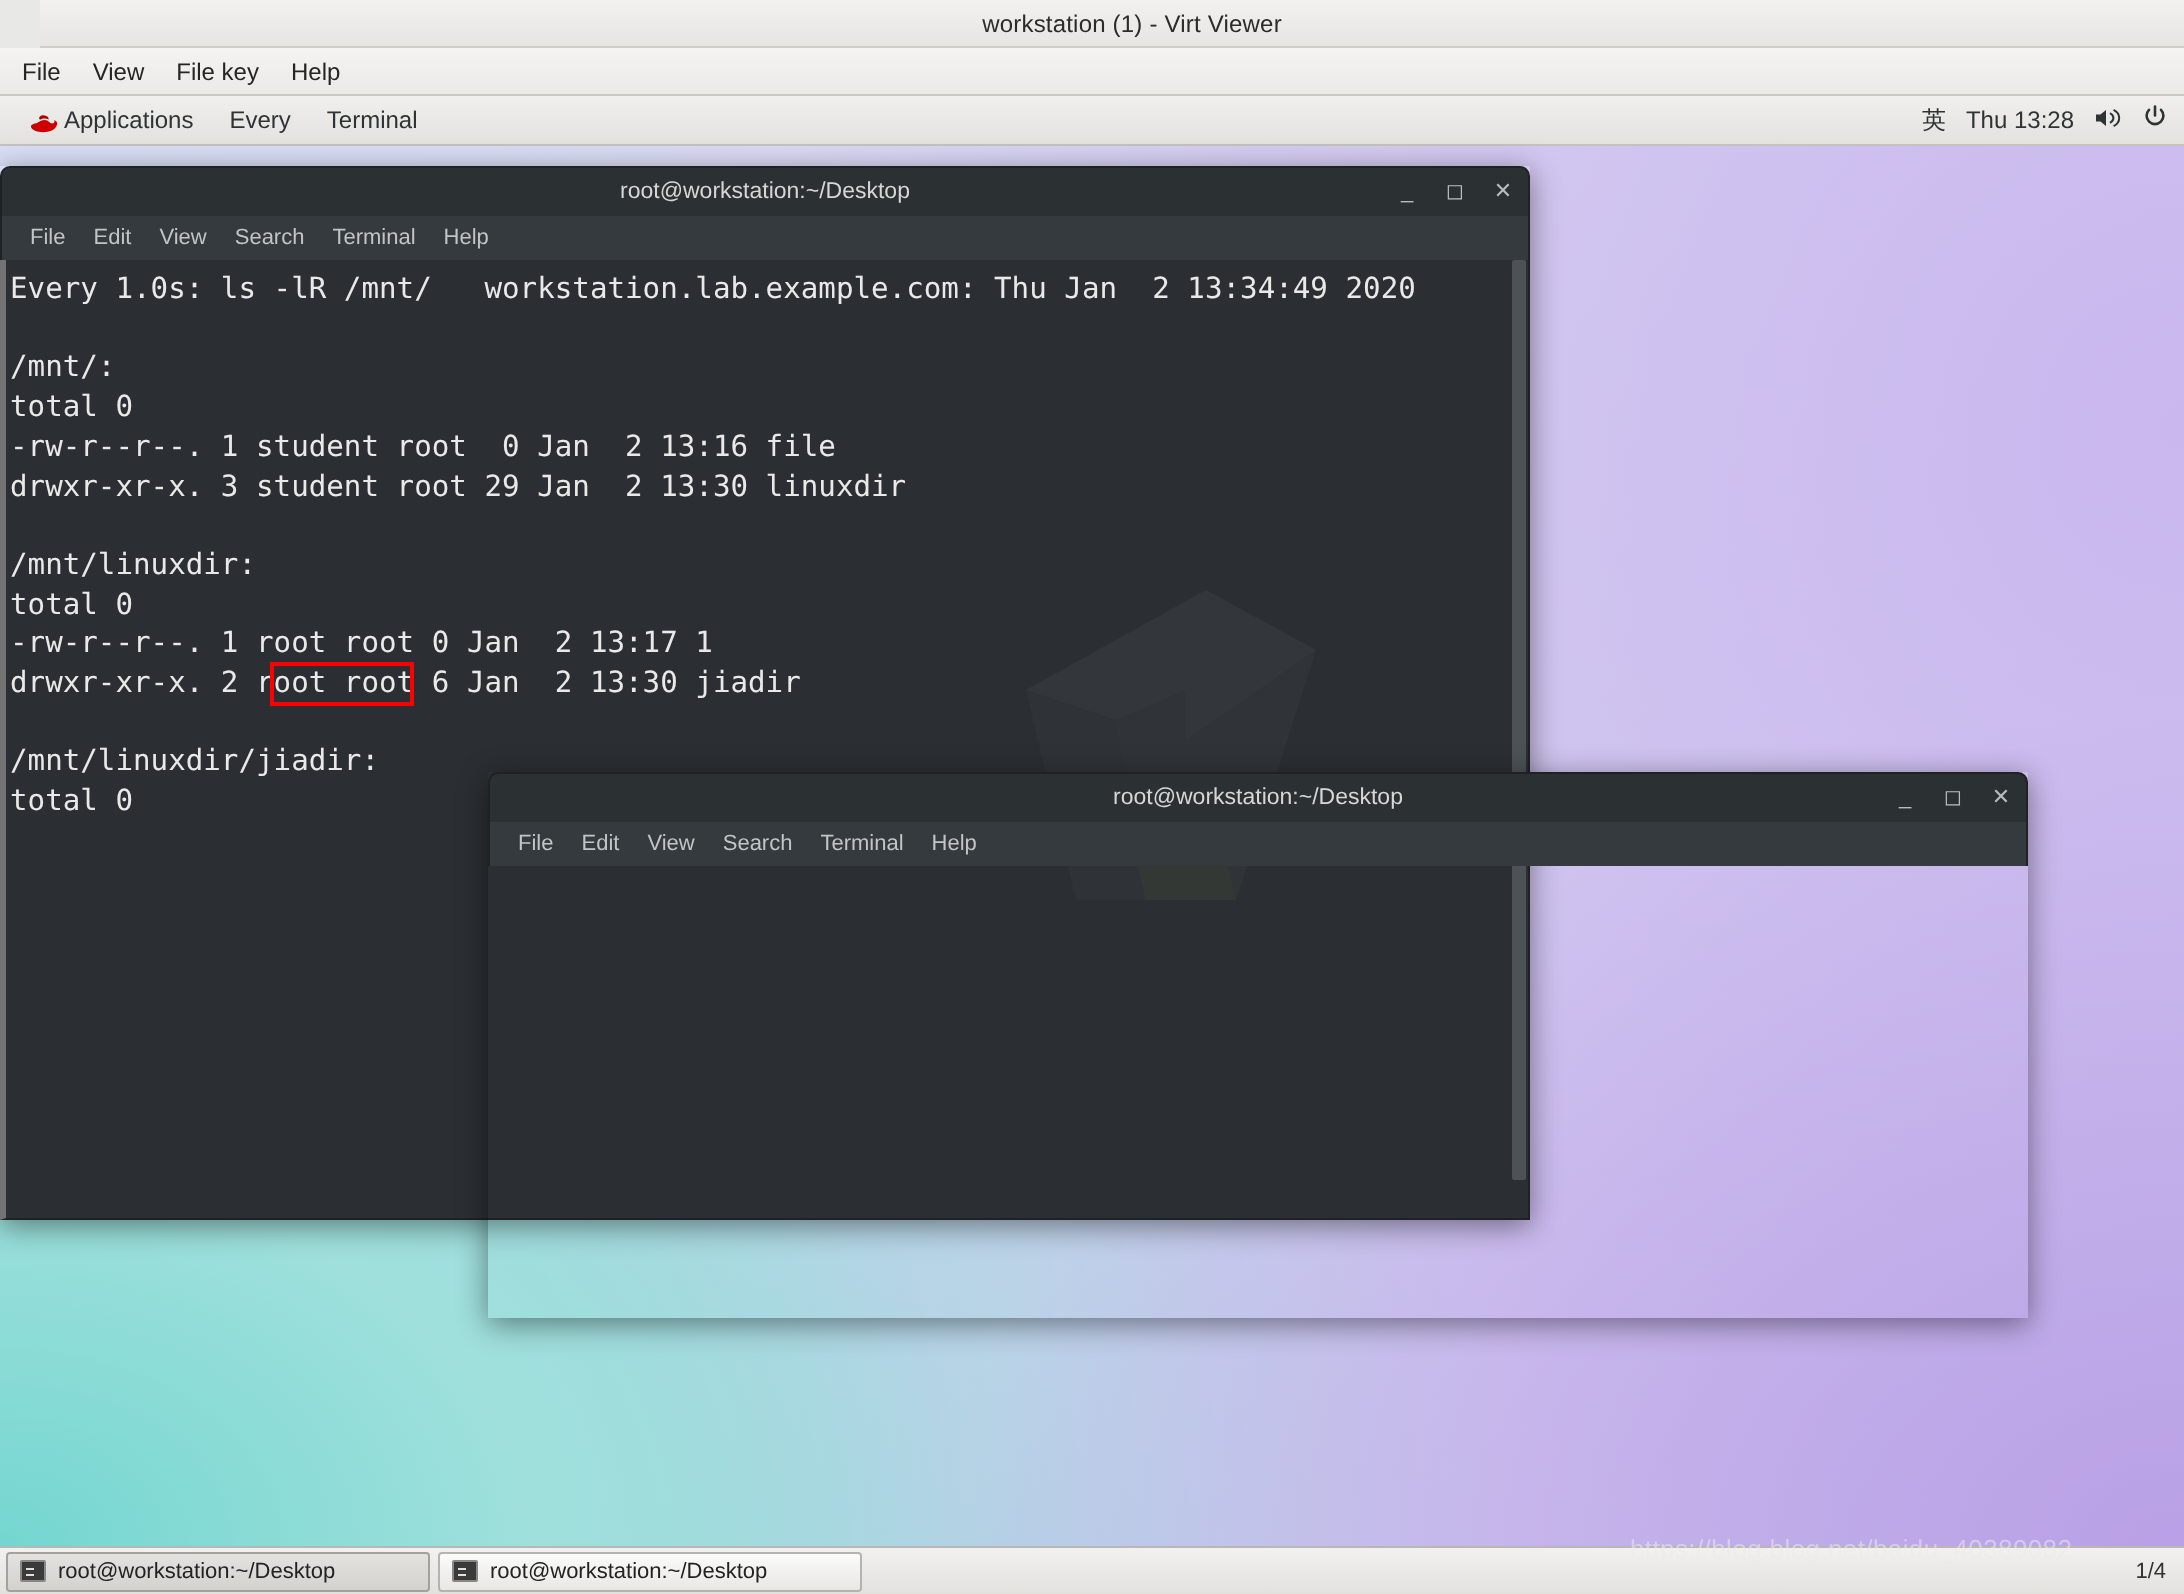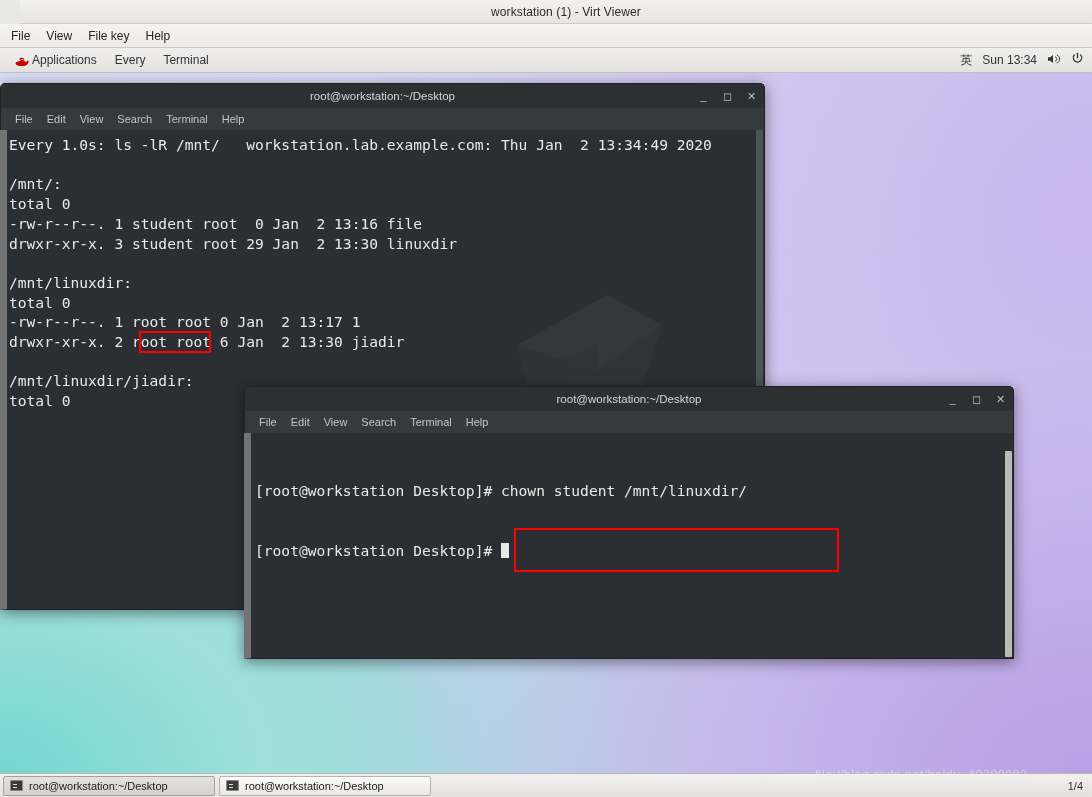--- a/index.html
+++ b/index.html
@@ -125,21 +125,21 @@
   }
   .term-menu {
     height: 22px; background: #343a3d; display: flex; align-items: center;
     padding-left: 8px; gap: 2px; border-left: 1px solid #1e2224; border-right: 1px solid #1e2224;
   }
   .term-menu .tm {
     font-size: 11px; color: #c2c5c6; padding: 2px 6px; cursor: pointer; border-radius: 2px;
   }
   .term-body {
     background: #2b2f33; position: relative; overflow: hidden;
-    border-left: 7px solid #737373; border-right: 1px solid #1e2224;
+    border-left: 3px solid #737373; border-right: 1px solid #1e2224;
     border-bottom: 1px solid #1e2224;
   }
   .term-body .rh-logo {
     position: absolute; opacity: .085; pointer-events: none;
   }
   .term-text {
     position: relative; z-index: 2;
     font-family: "DejaVu Sans Mono", "Liberation Mono", monospace;
     color: #e9e9e7; white-space: pre;
   }
@@ -207,21 +207,21 @@
             <path d="M9.6 4.2c-.8-.3-1.7-.6-2.6-.5-.7.1-1.3.5-1.4 1.1-.1.4.1.8.4 1.1.8-.4 1.7-.7 2.6-.6.6 0 1.2.2 1.7.5.1-.6-.1-1.3-.7-1.6z" fill="#aa0000"></path>
           </svg>
         </span>
         <span>Applications</span>
       </div>
       <div class="tb-item">Every</div>
       <div class="tb-item">Terminal</div>
     </div>
     <div class="right">
       <span>英</span>
-      <span>Sun 13:34</span>
+      <span>Thu 13:28</span>
       <span style="font-size:11px;">
         <svg width="14" height="12" viewBox="0 0 14 12">
           <path d="M1 4.2h2.2L6 2v8L3.2 7.8H1z" fill="#2e3436"></path>
           <path d="M8 3.6c1.1.6 1.7 1.4 1.7 2.4S9.1 7.8 8 8.4" stroke="#2e3436" stroke-width="1" fill="none"></path>
           <path d="M9.8 1.9c1.8.9 2.8 2.3 2.8 4.1s-1 3.2-2.8 4.1" stroke="#2e3436" stroke-width="1" fill="none"></path>
         </svg>
       </span>
       <span>
         <svg width="13" height="13" viewBox="0 0 13 13">
           <path d="M6.5 1.3v4.4" stroke="#2e3436" stroke-width="1.3" fill="none" stroke-linecap="round"></path>
@@ -291,39 +291,29 @@
       </div>
     </div>
     <div class="term-menu">
       <div class="tm">File</div>
       <div class="tm">Edit</div>
       <div class="tm">View</div>
       <div class="tm">Search</div>
       <div class="tm">Terminal</div>
       <div class="tm">Help</div>
     </div>
-    <div class="term-body">
-      <div class="term-text">
-        <div><span>[root@workstation Desktop]# </span><span>chown student /mnt/linuxdir/</span></div>
-        <div><span>[root@workstation Desktop]# </span><span class="cursor-block"></span></div>
-      </div>
-      <div class="term-scroll light">
-        <div class="thumb" style="top:18px; height:206px;"></div>
-      </div>
-      <div class="red-box" id="redbox-cmd"></div>
-    </div>
   </div>
 
   <div id="gnome-taskbar">
     <div class="task-btn active">
       <span class="term-mini"></span>
       <span>root@workstation:~/Desktop</span>
     </div>
     <div class="task-btn">
       <span class="term-mini"></span>
       <span>root@workstation:~/Desktop</span>
     </div>
     <div id="taskbar-counter">1/4</div>
   </div>
 
 </div>
 
-<div id="watermark">file://blog.csdn.net/baidu_40389082</div>
+<div id="watermark">https://blog.blog.net/baidu_40389082</div>
 
 </body></html>

